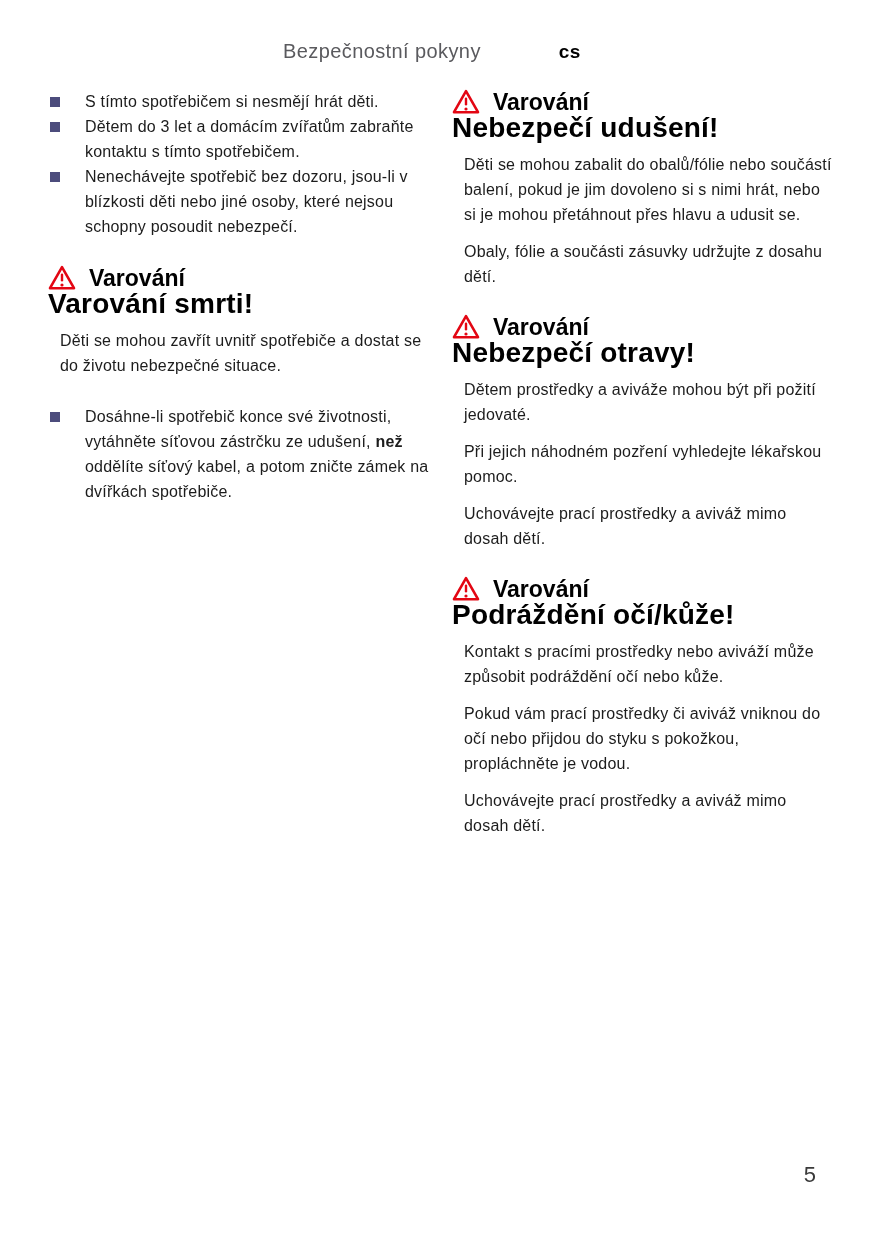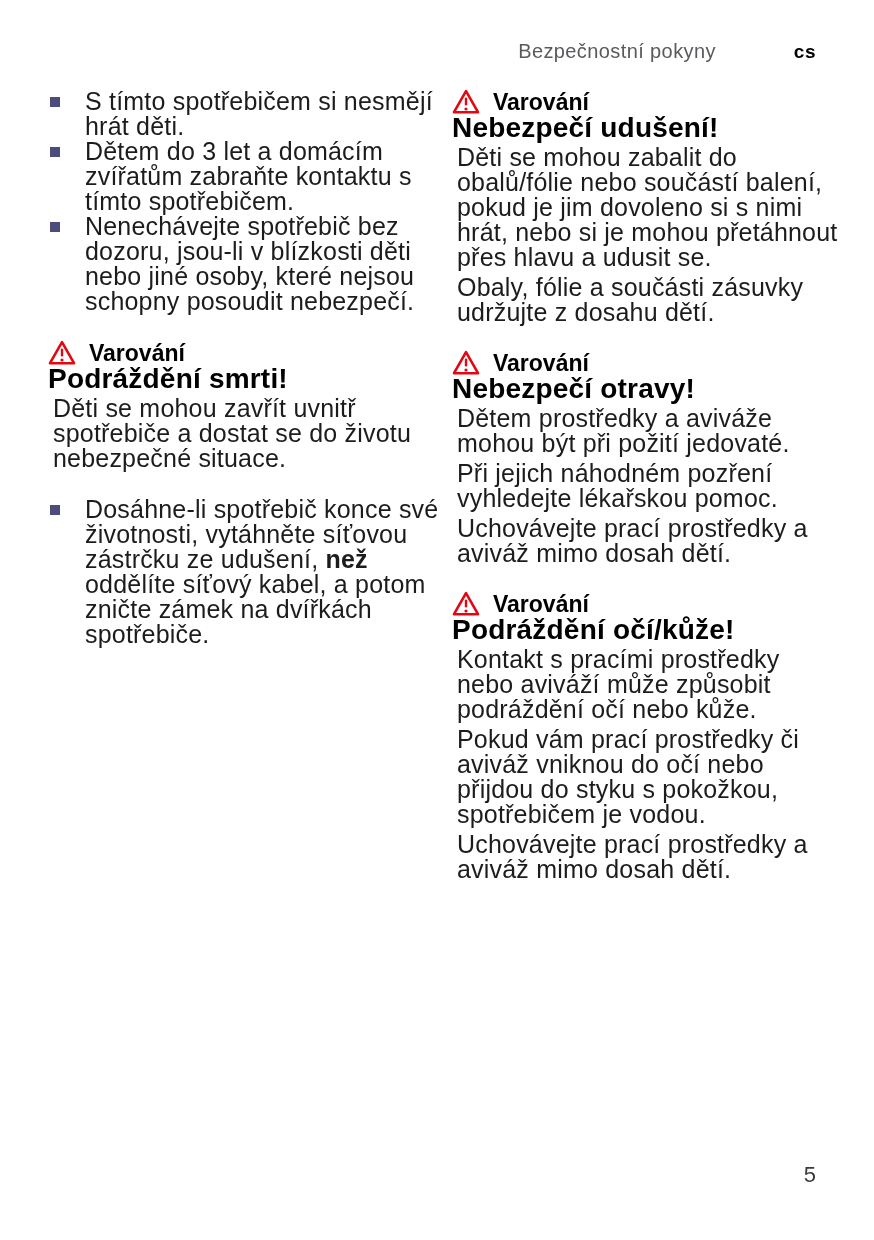--- a/index.html
+++ b/index.html
@@ -14,21 +14,21 @@
   }
   .page {
     position: relative;
     width: 874px;
     height: 1240px;
     padding: 40px 30px 0 48px;
   }
   
   .header {
     display: flex;
-    justify-content: flex-end;
+    justify-content: center;
     align-items: baseline;
     gap: 38px;
     padding-right: 28px;
     margin-bottom: 26px;
   }
   .header-title {
     font-size: 20px;
     color: #5a5a5e;
     letter-spacing: 0.4px;
   }
@@ -41,21 +41,21 @@
   }
   
   .columns {
     display: flex;
     align-items: flex-start;
   }
   .col-left  { width: 404px; flex: 0 0 404px; }
   .col-right { width: 392px; flex: 0 0 392px; }
 
   .body-text, li, p {
-    font-size: 25px;
+    font-size: 16px;
     line-height: 25px;
     letter-spacing: 0.2px;
     color: #1c1c1c;
   }
 
   
   ul.bullets { list-style: none; }
   ul.bullets li {
     position: relative;
     padding-left: 37px;
@@ -85,21 +85,21 @@
     line-height: 25px;
     color: #000000;
   }
   .warning-title {
     font-size: 28px;
     font-weight: bold;
     line-height: 25px;
     color: #000000;
     letter-spacing: 0.2px;
   }
-  .warning-body p { margin: 5px; }
+  .warning-body p { margin: 12px; }
 
   
   .left-warning { margin-top: 26px; margin-bottom: 26px; }
 
   
   .page-number {
     position: absolute;
     right: 58px;
     bottom: 52px;
     font-size: 22px;
@@ -140,21 +140,21 @@
 
       <div class="warning-block left-warning">
         <div class="warning-head">
           <svg class="tri" width="28" height="26" viewBox="0 0 28 26">
             <path d="M14 2.2 L26 23.2 L2 23.2 Z" fill="none" stroke="#e30613" stroke-width="2.6" stroke-linejoin="round"></path>
             <rect x="12.8" y="8.5" width="2.4" height="8" rx="1.2" fill="#e30613"></rect>
             <circle cx="14" cy="20" r="1.6" fill="#e30613"></circle>
           </svg>
           <span class="warning-label">Varování</span>
         </div>
-        <div class="warning-title">Podráždění smrti!</div>
+        <div class="warning-title">Varování smrti!</div>
         <div class="warning-body">
           <p>Děti se mohou zavřít uvnitř spotřebiče a dostat se do životu nebezpečné situace.</p>
         </div>
       </div>
 
       <ul class="bullets">
         <li>
           <span class="bullet-square"></span>
         </li>
         <li>
@@ -205,21 +205,21 @@
           <svg class="tri" width="28" height="26" viewBox="0 0 28 26">
             <path d="M14 2.2 L26 23.2 L2 23.2 Z" fill="none" stroke="#e30613" stroke-width="2.6" stroke-linejoin="round"></path>
             <rect x="12.8" y="8.5" width="2.4" height="8" rx="1.2" fill="#e30613"></rect>
             <circle cx="14" cy="20" r="1.6" fill="#e30613"></circle>
           </svg>
           <span class="warning-label">Varování</span>
         </div>
         <div class="warning-title">Podráždění očí/kůže!</div>
         <div class="warning-body">
           <p>Kontakt s pracími prostředky nebo aviváží může způsobit podráždění očí nebo kůže.</p>
-          <p>Pokud vám prací prostředky či aviváž vniknou do očí nebo přijdou do styku s pokožkou, spotřebičem je vodou.</p>
+          <p>Pokud vám prací prostředky či aviváž vniknou do očí nebo přijdou do styku s pokožkou, propláchněte je vodou.</p>
           <p>Uchovávejte prací prostředky a aviváž mimo dosah dětí.</p>
         </div>
       </div>
 
     </div>
   </div>
 
   <div class="page-number">5</div>
 
 </div>

